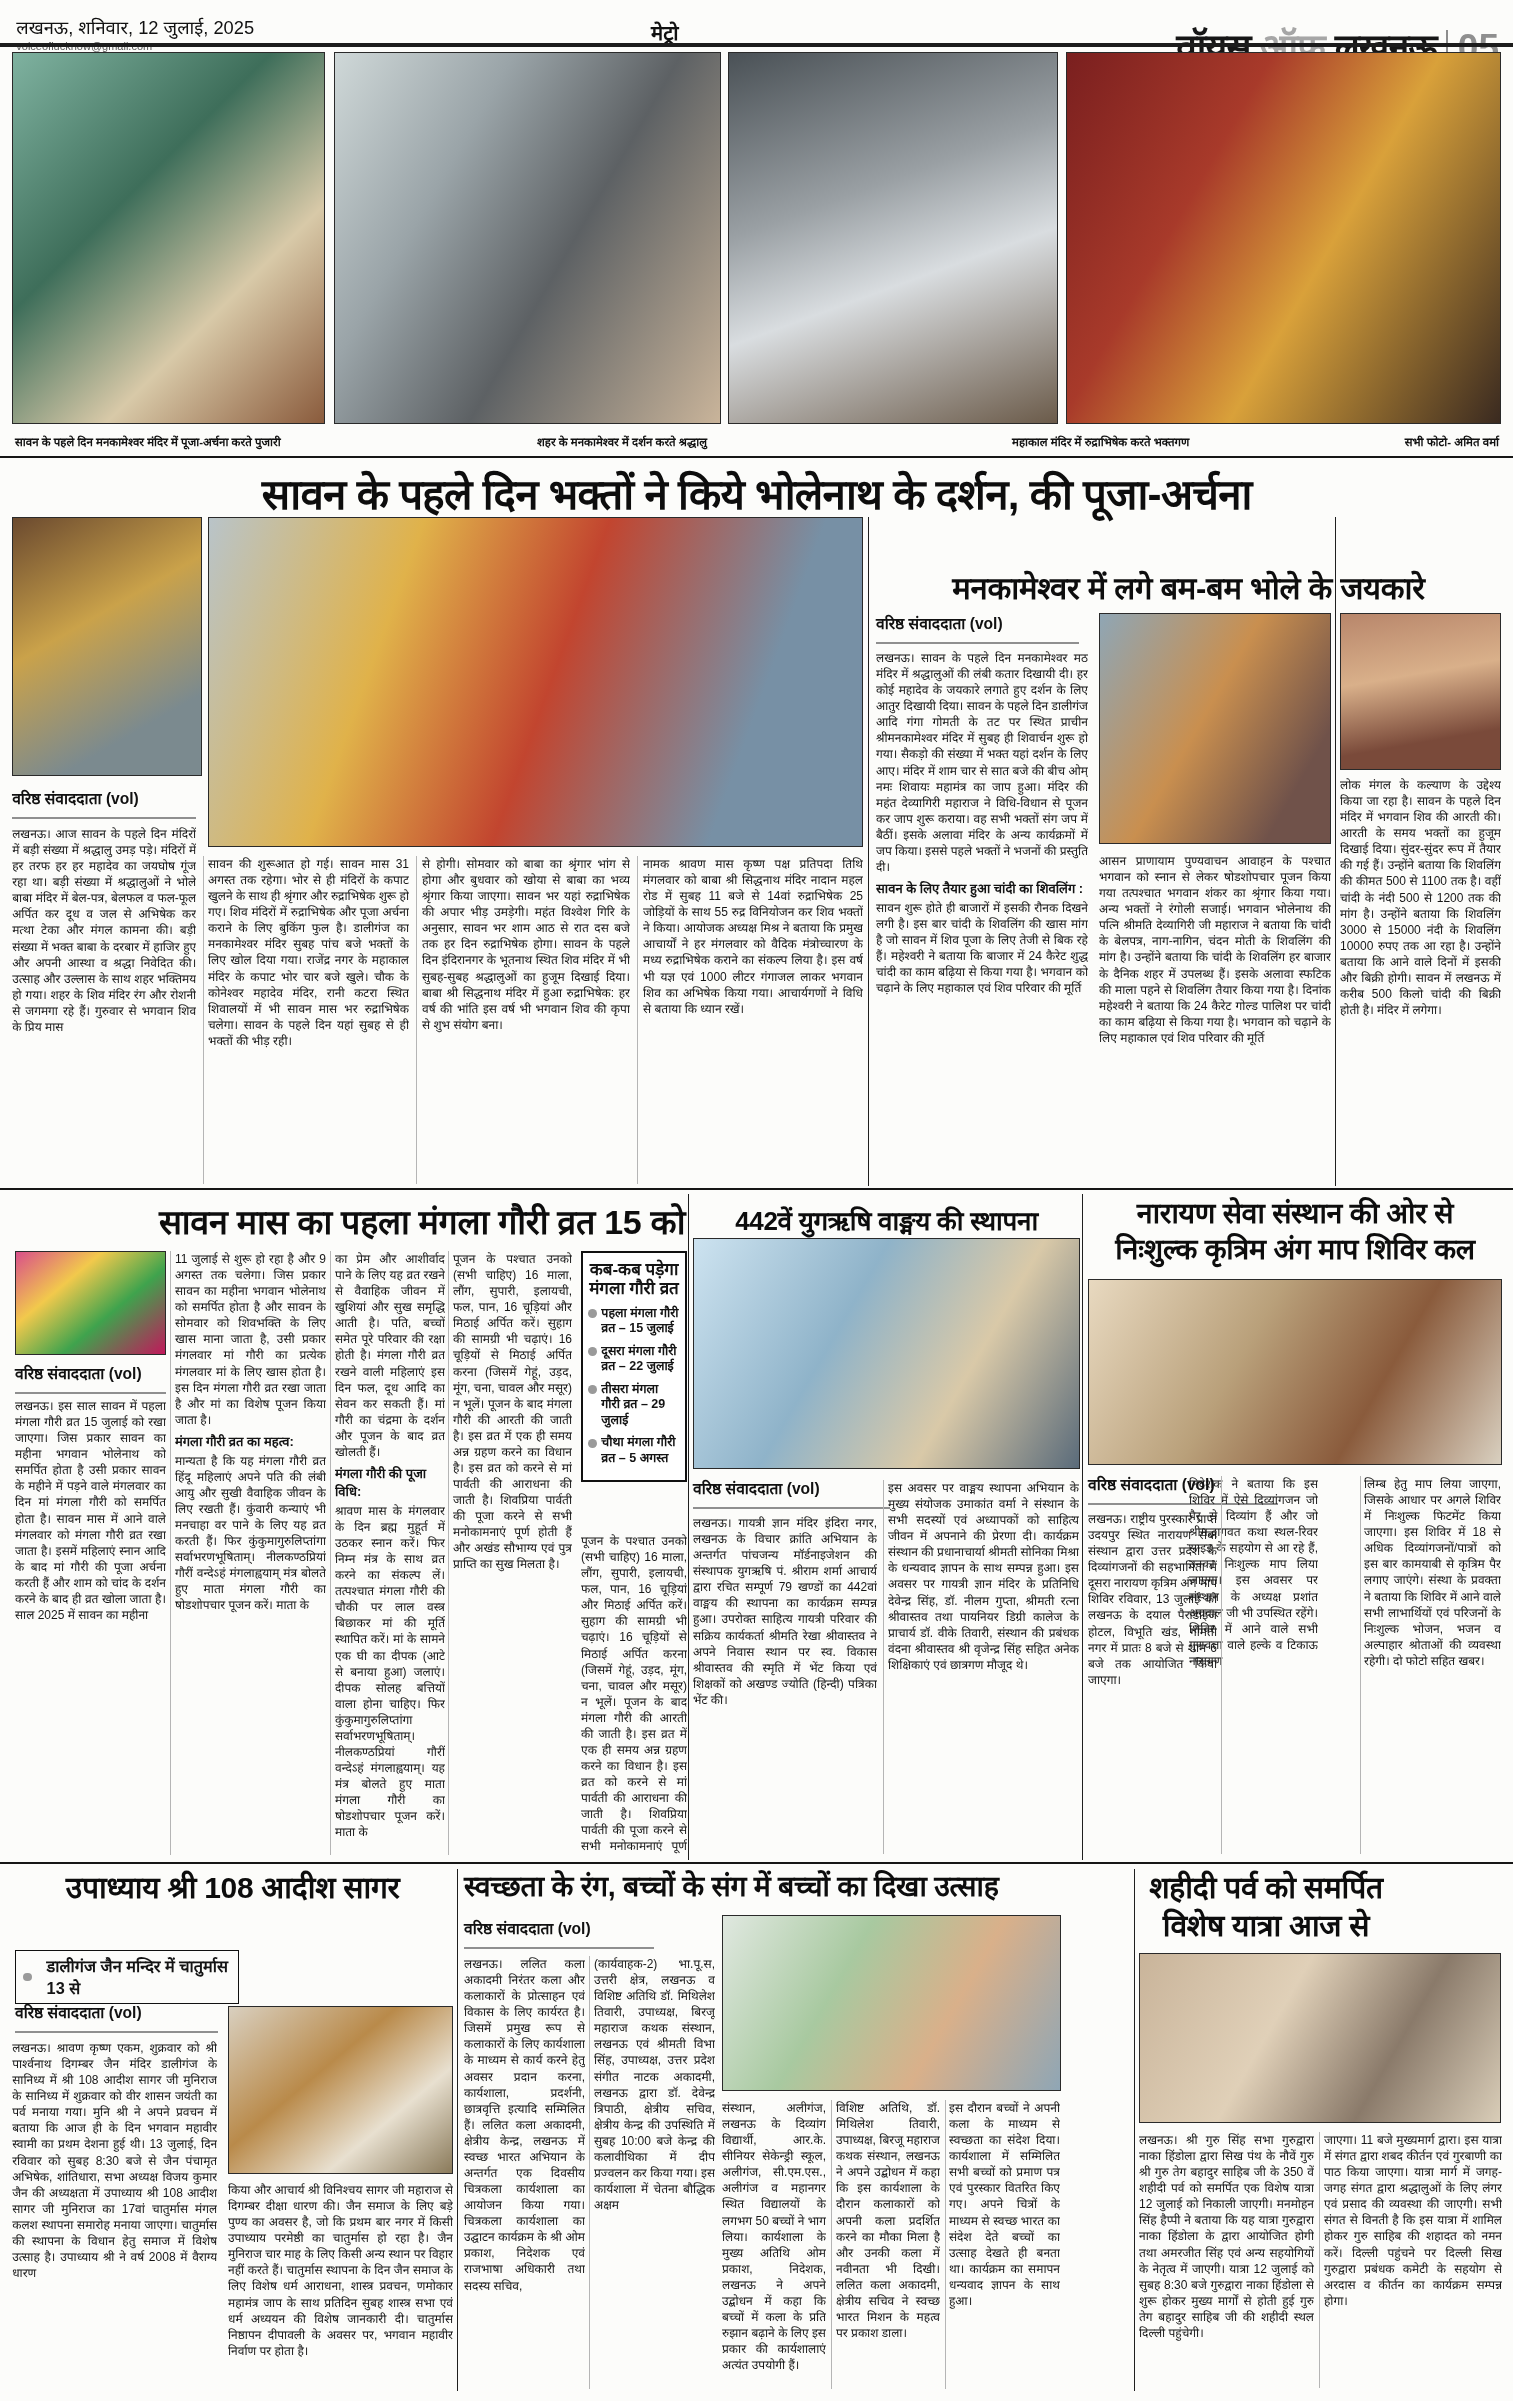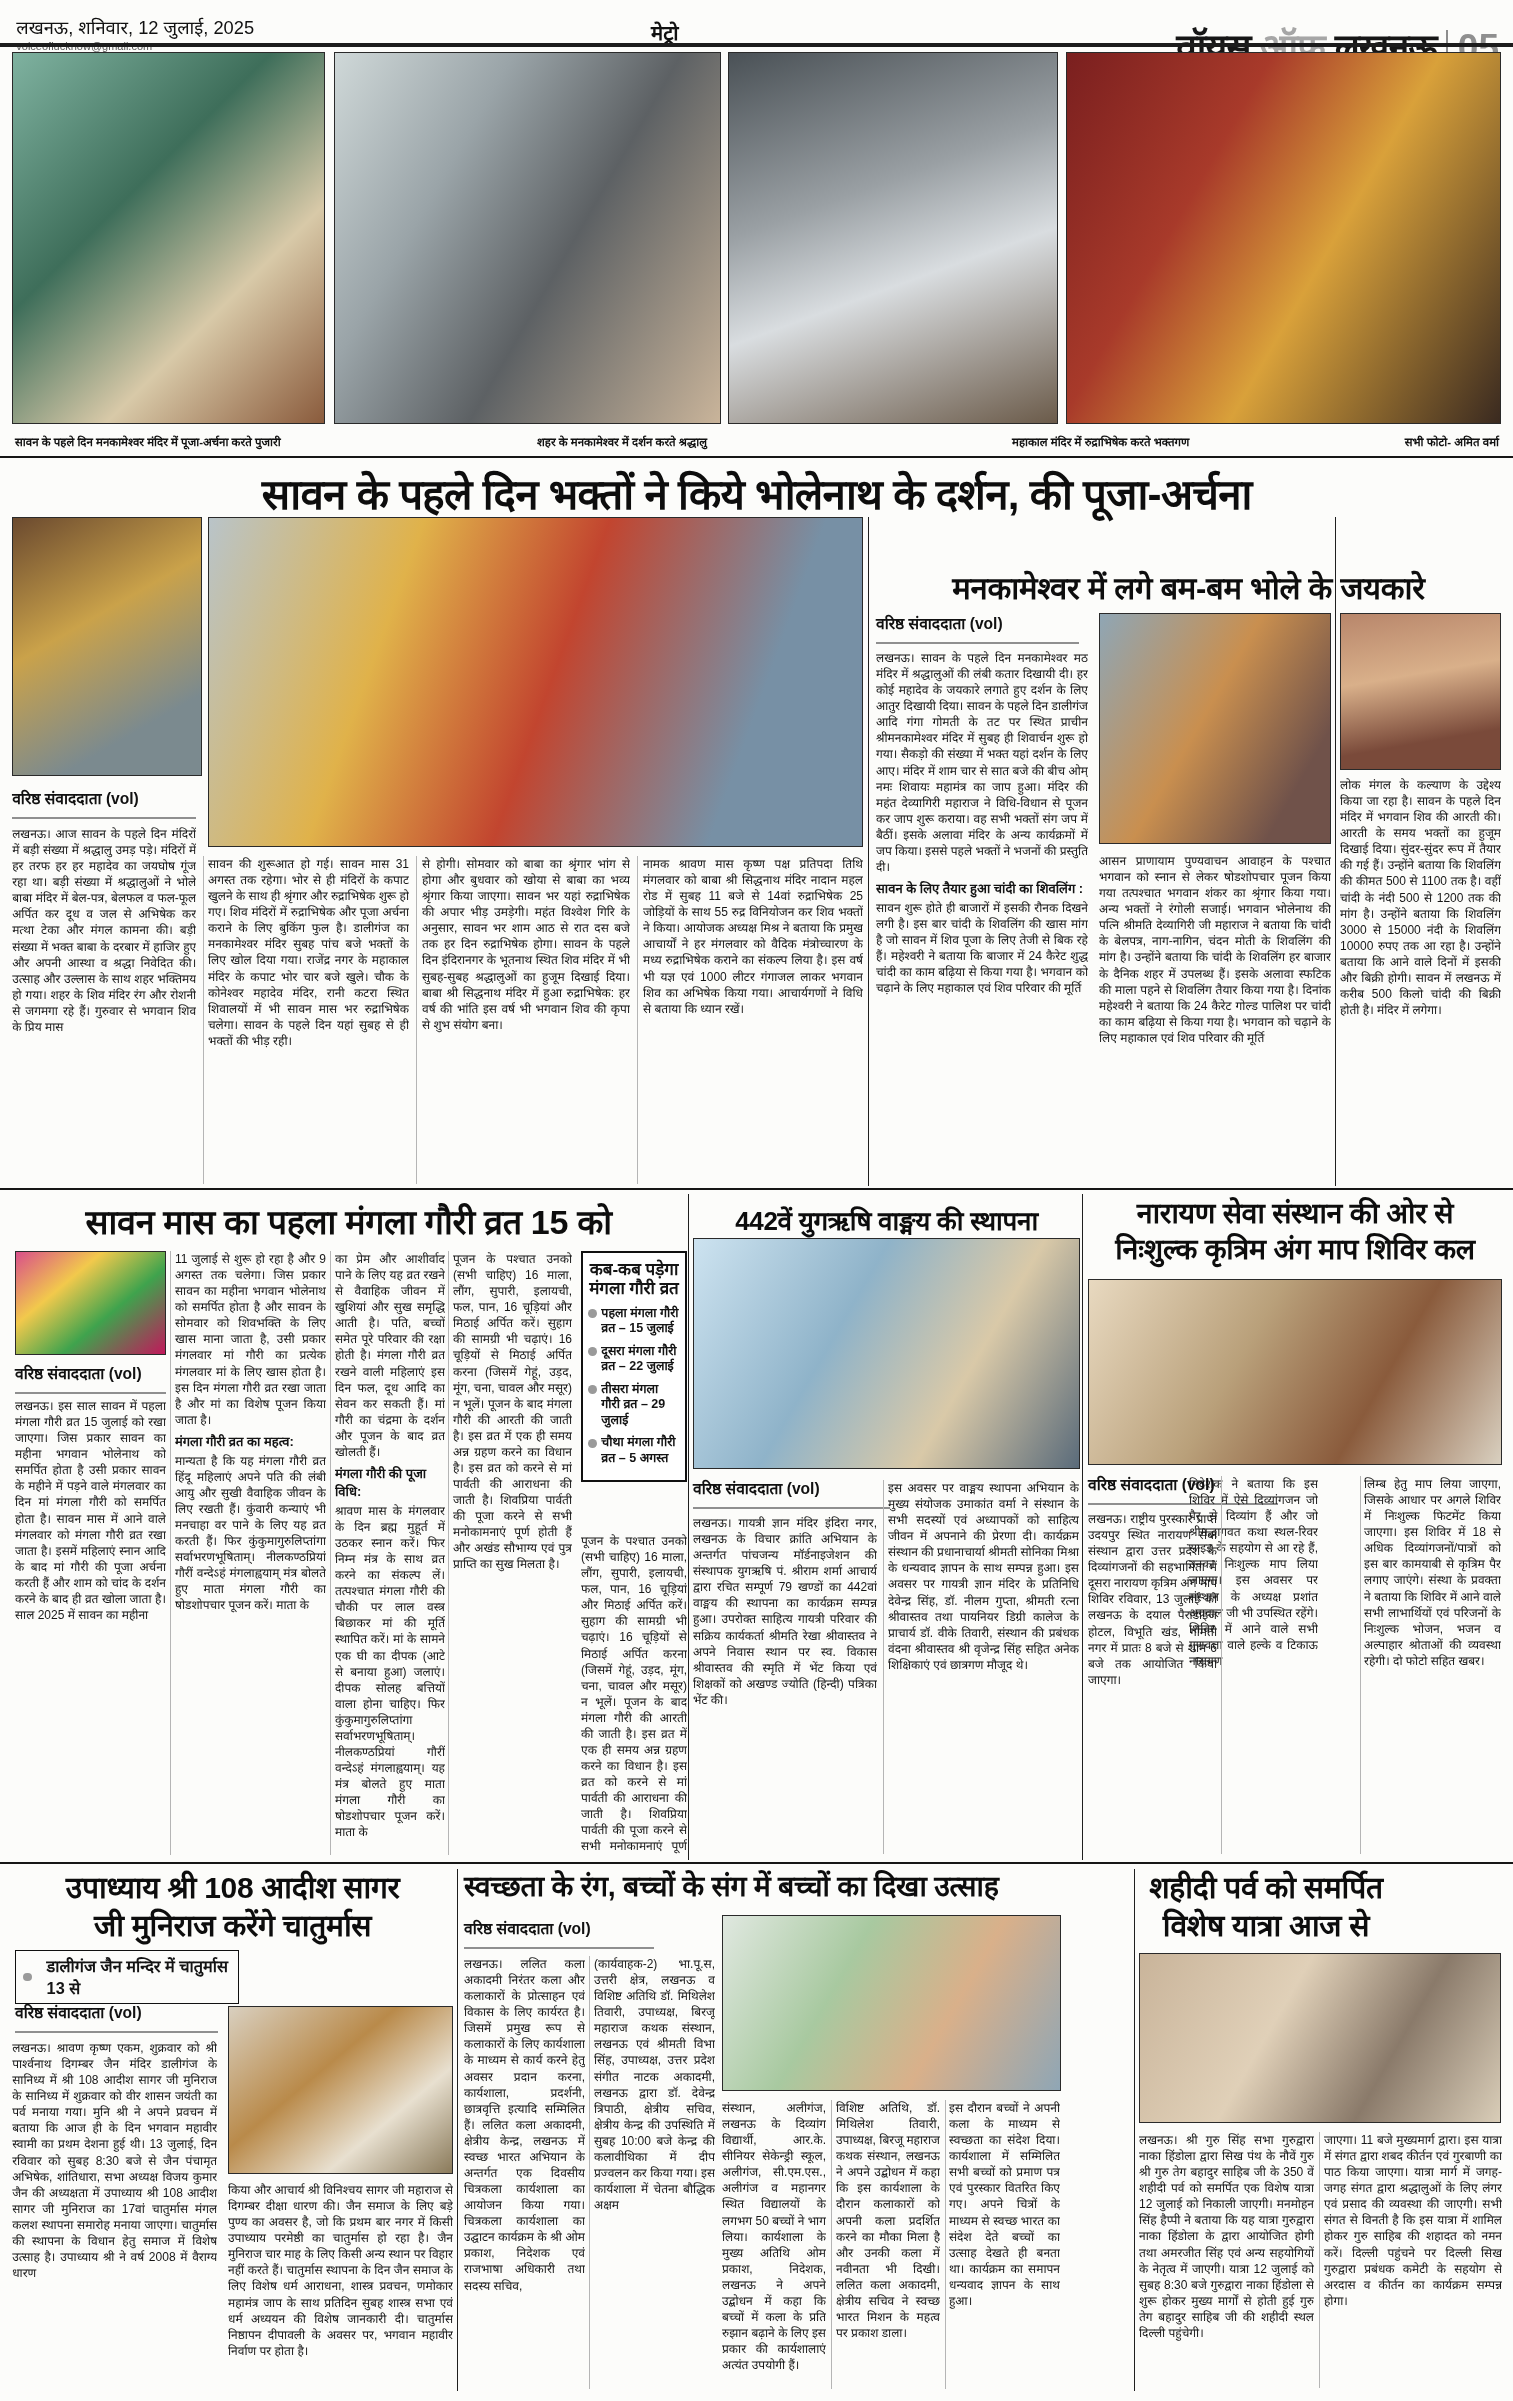--- a/index.html
+++ b/index.html
@@ -99,21 +99,21 @@
     <div class="bodytext">सावन शुरू होते ही बाजारों में इसकी रौनक दिखने लगी है। इस बार चांदी के शिवलिंग की खास मांग है जो सावन में शिव पूजा के लिए तेजी से बिक रहे हैं। महेश्वरी ने बताया कि बाजार में 24 कैरेट शुद्ध चांदी का काम बढ़िया से किया गया है। भगवान को चढ़ाने के लिए महाकाल एवं शिव परिवार की मूर्ति</div>
   </div>
   <div class="abs bodytext" style="left:1099px;top:853px;width:232px;height:330px;">आसन प्राणायाम पुण्यवाचन आवाहन के पश्चात भगवान को स्नान से लेकर षोडशोपचार पूजन किया गया तत्पश्चात भगवान शंकर का श्रृंगार किया गया। अन्य भक्तों ने रंगोली सजाई। भगवान भोलेनाथ की पत्नि श्रीमति देव्यागिरी जी महाराज ने बताया कि चांदी के बेलपत्र, नाग-नागिन, चंदन मोती के शिवलिंग की मांग है। उन्होंने बताया कि चांदी के शिवलिंग हर बाजार के दैनिक शहर में उपलब्ध हैं। इसके अलावा स्फटिक की माला पहने से शिवलिंग तैयार किया गया है। दिनांक महेश्वरी ने बताया कि 24 कैरेट गोल्ड पालिश पर चांदी का काम बढ़िया से किया गया है। भगवान को चढ़ाने के लिए महाकाल एवं शिव परिवार की मूर्ति</div>
 
   <div class="abs vrule" style="left:1335px;top:517px;height:669px;"></div>
   <div class="abs photo" style="left:1340px;top:613px;width:161px;height:157px;background:linear-gradient(170deg,#b8866b,#d9b08a 40%,#7a4a3a 78%);"></div>
   <div class="abs bodytext" style="left:1340px;top:777px;width:161px;height:406px;">लोक मंगल के कल्याण के उद्देश्य किया जा रहा है। सावन के पहले दिन मंदिर में भगवान शिव की आरती की। आरती के समय भक्तों का हुजूम दिखाई दिया। सुंदर-सुंदर रूप में तैयार की गई हैं। उन्होंने बताया कि शिवलिंग की कीमत 500 से 1100 तक है। वहीं चांदी के नंदी 500 से 1200 तक की मांग है। उन्होंने बताया कि शिवलिंग 3000 से 15000 नंदी के शिवलिंग 10000 रुपए तक आ रहा है। उन्होंने बताया कि आने वाले दिनों में इसकी और बिक्री होगी। सावन में लखनऊ में करीब 500 किलो चांदी की बिक्री होती है। मंदिर में लगेगा।</div>
 
   <div class="abs hrule" style="top:1188px;"></div>
 
-  <div class="abs h2" style="left:12.2px;top:1198px;width:673px;font-size:34px;text-align:center;">सावन मास का पहला मंगला गौरी व्रत 15 को</div>
+  <div class="abs h2" style="left:12.2px;top:1198px;width:673px;font-size:34px;text-align:right;">सावन मास का पहला मंगला गौरी व्रत 15 को</div>
 
   <div class="abs photo" style="left:15px;top:1251px;width:151px;height:104px;background:linear-gradient(140deg,#d94f8a,#f2c94c 32%,#3fa34d 62%,#c2185b);"></div>
   <div class="abs byline" style="left:15px;top:1362px;width:151px;">वरिष्ठ संवाददाता (vol)</div>
   <div class="abs bodytext" style="left:15px;top:1398px;width:151px;height:456px;">लखनऊ। इस साल सावन में पहला मंगला गौरी व्रत 15 जुलाई को रखा जाएगा। जिस प्रकार सावन का महीना भगवान भोलेनाथ को समर्पित होता है उसी प्रकार सावन के महीने में पड़ने वाले मंगलवार का दिन मां मंगला गौरी को समर्पित होता है। सावन मास में आने वाले मंगलवार को मंगला गौरी व्रत रखा जाता है। इसमें महिलाएं स्नान आदि के बाद मां गौरी की पूजा अर्चना करती हैं और शाम को चांद के दर्शन करने के बाद ही व्रत खोला जाता है। साल 2025 में सावन का महीना</div>
 
   <div class="abs" style="left:175px;top:1251px;width:151px;height:604px;overflow:hidden;">
     <div class="bodytext">11 जुलाई से शुरू हो रहा है और 9 अगस्त तक चलेगा। जिस प्रकार सावन का महीना भगवान भोलेनाथ को समर्पित होता है और सावन के सोमवार को शिवभक्ति के लिए खास माना जाता है, उसी प्रकार मंगलवार मां गौरी का प्रत्येक मंगलवार मां के लिए खास होता है। इस दिन मंगला गौरी व्रत रखा जाता है और मां का विशेष पूजन किया जाता है।</div>
     <div class="subhead">मंगला गौरी व्रत का महत्व:</div>
     <div class="bodytext">मान्यता है कि यह मंगला गौरी व्रत हिंदू महिलाएं अपने पति की लंबी आयु और सुखी वैवाहिक जीवन के लिए रखती हैं। कुंवारी कन्याएं भी मनचाहा वर पाने के लिए यह व्रत करती हैं। फिर कुंकुमागुरुलिप्तांगा सर्वाभरणभूषिताम्। नीलकण्ठप्रियां गौरीं वन्देऽहं मंगलाह्वयाम् मंत्र बोलते हुए माता मंगला गौरी का षोडशोपचार पूजन करें। माता के</div>
   </div>
@@ -167,21 +167,20 @@
   <div class="abs bodytext" style="left:1088px;top:1511px;width:129px;height:343px;">लखनऊ। राष्ट्रीय पुरस्कार प्राप्त उदयपुर स्थित नारायण सेवा संस्थान द्वारा उत्तर प्रदेश के दिव्यांगजनों की सहभागिता में दूसरा नारायण कृत्रिम अंग माप शिविर रविवार, 13 जुलाई को लखनऊ के दयाल पैराडाइज होटल, विभूति खंड, गोमती नगर में प्रातः 8 बजे से शाम 6 बजे तक आयोजित किया जाएगा।</div>
   <div class="abs bodytext" style="left:1189px;top:1476px;width:129px;height:378px;">निदेशक ने बताया कि इस शिविर में ऐसे दिव्यांगजन जो पैर से दिव्यांग हैं और जो श्रीमद्भागवत कथा स्थल-रिवर साइड के सहयोग से आ रहे हैं, उनका निःशुल्क माप लिया जाएगा। इस अवसर पर संस्थान के अध्यक्ष प्रशांत अग्रवाल जी भी उपस्थित रहेंगे। शिविर में आने वाले सभी गुणवत्ता वाले हल्के व टिकाऊ नारायण</div>
   <div class="abs bodytext" style="left:1364px;top:1476px;width:137px;height:378px;">लिम्ब हेतु माप लिया जाएगा, जिसके आधार पर अगले शिविर में निःशुल्क फिटमेंट किया जाएगा। इस शिविर में 18 से अधिक दिव्यांगजनों/पात्रों को इस बार कामयाबी से कृत्रिम पैर लगाए जाएंगे। संस्था के प्रवक्ता ने बताया कि शिविर में आने वाले सभी लाभार्थियों एवं परिजनों के निःशुल्क भोजन, भजन व अल्पाहार श्रोताओं की व्यवस्था रहेगी। दो फोटो सहित खबर।</div>
   <div class="abs vrule-l" style="left:1221px;top:1476px;height:378px;"></div>
   <div class="abs vrule-l" style="left:1360px;top:1476px;height:378px;"></div>
 
   <div class="abs hrule" style="top:1862px;"></div>
 
   <div class="abs h2" style="left:12.2px;top:1869px;width:441px;font-size:30px;line-height:1.25;">
     <div>उपाध्याय श्री 108 आदीश सागर</div>
-    <div>जी मुनिराज करेंगे चातुर्मास</div>
   </div>
   <div class="abs subbox" style="left:15px;top:1950px;width:224px;">
     <span class="fb-dot"></span>
     <span class="subbox-text">डालीगंज जैन मन्दिर में चातुर्मास 13 से</span>
   </div>
   <div class="abs byline" style="left:15px;top:2001px;width:203px;">वरिष्ठ संवाददाता (vol)</div>
   <div class="abs photo" style="left:228px;top:2006px;width:225px;height:168px;background:linear-gradient(140deg,#d9d0c0,#b98a4a 40%,#e8e0d0 70%,#8a7a5a);"></div>
   <div class="abs bodytext" style="left:12.2px;top:2040px;width:205px;height:349px;">लखनऊ। श्रावण कृष्ण एकम, शुक्रवार को श्री पार्श्वनाथ दिगम्बर जैन मंदिर डालीगंज के सानिध्य में श्री 108 आदीश सागर जी मुनिराज के सानिध्य में शुक्रवार को वीर शासन जयंती का पर्व मनाया गया। मुनि श्री ने अपने प्रवचन में बताया कि आज ही के दिन भगवान महावीर स्वामी का प्रथम देशना हुई थी। 13 जुलाई, दिन रविवार को सुबह 8:30 बजे से जैन पंचामृत अभिषेक, शांतिधारा, सभा अध्यक्ष विजय कुमार जैन की अध्यक्षता में उपाध्याय श्री 108 आदीश सागर जी मुनिराज का 17वां चातुर्मास मंगल कलश स्थापना समारोह मनाया जाएगा। चातुर्मास की स्थापना के विधान हेतु समाज में विशेष उत्साह है। उपाध्याय श्री ने वर्ष 2008 में वैराग्य धारण</div>
   <div class="abs bodytext" style="left:228px;top:2182px;width:225px;height:206px;">किया और आचार्य श्री विनिश्चय सागर जी महाराज से दिगम्बर दीक्षा धारण की। जैन समाज के लिए बड़े पुण्य का अवसर है, जो कि प्रथम बार नगर में किसी उपाध्याय परमेष्ठी का चातुर्मास हो रहा है। जैन मुनिराज चार माह के लिए किसी अन्य स्थान पर विहार नहीं करते हैं। चातुर्मास स्थापना के दिन जैन समाज के लिए विशेष धर्म आराधना, शास्त्र प्रवचन, णमोकार महामंत्र जाप के साथ प्रतिदिन सुबह शास्त्र सभा एवं धर्म अध्ययन की विशेष जानकारी दी। चातुर्मास निष्ठापन दीपावली के अवसर पर, भगवान महावीर निर्वाण पर होता है।</div>
   <div class="abs vrule" style="left:457px;top:1869px;height:522px;"></div>

